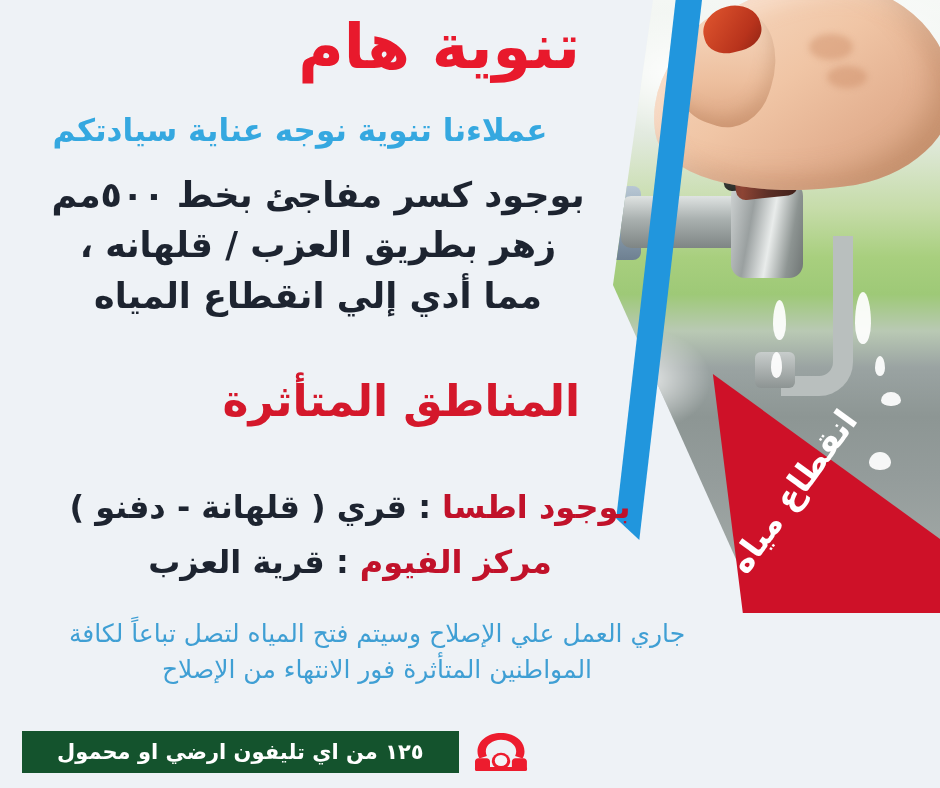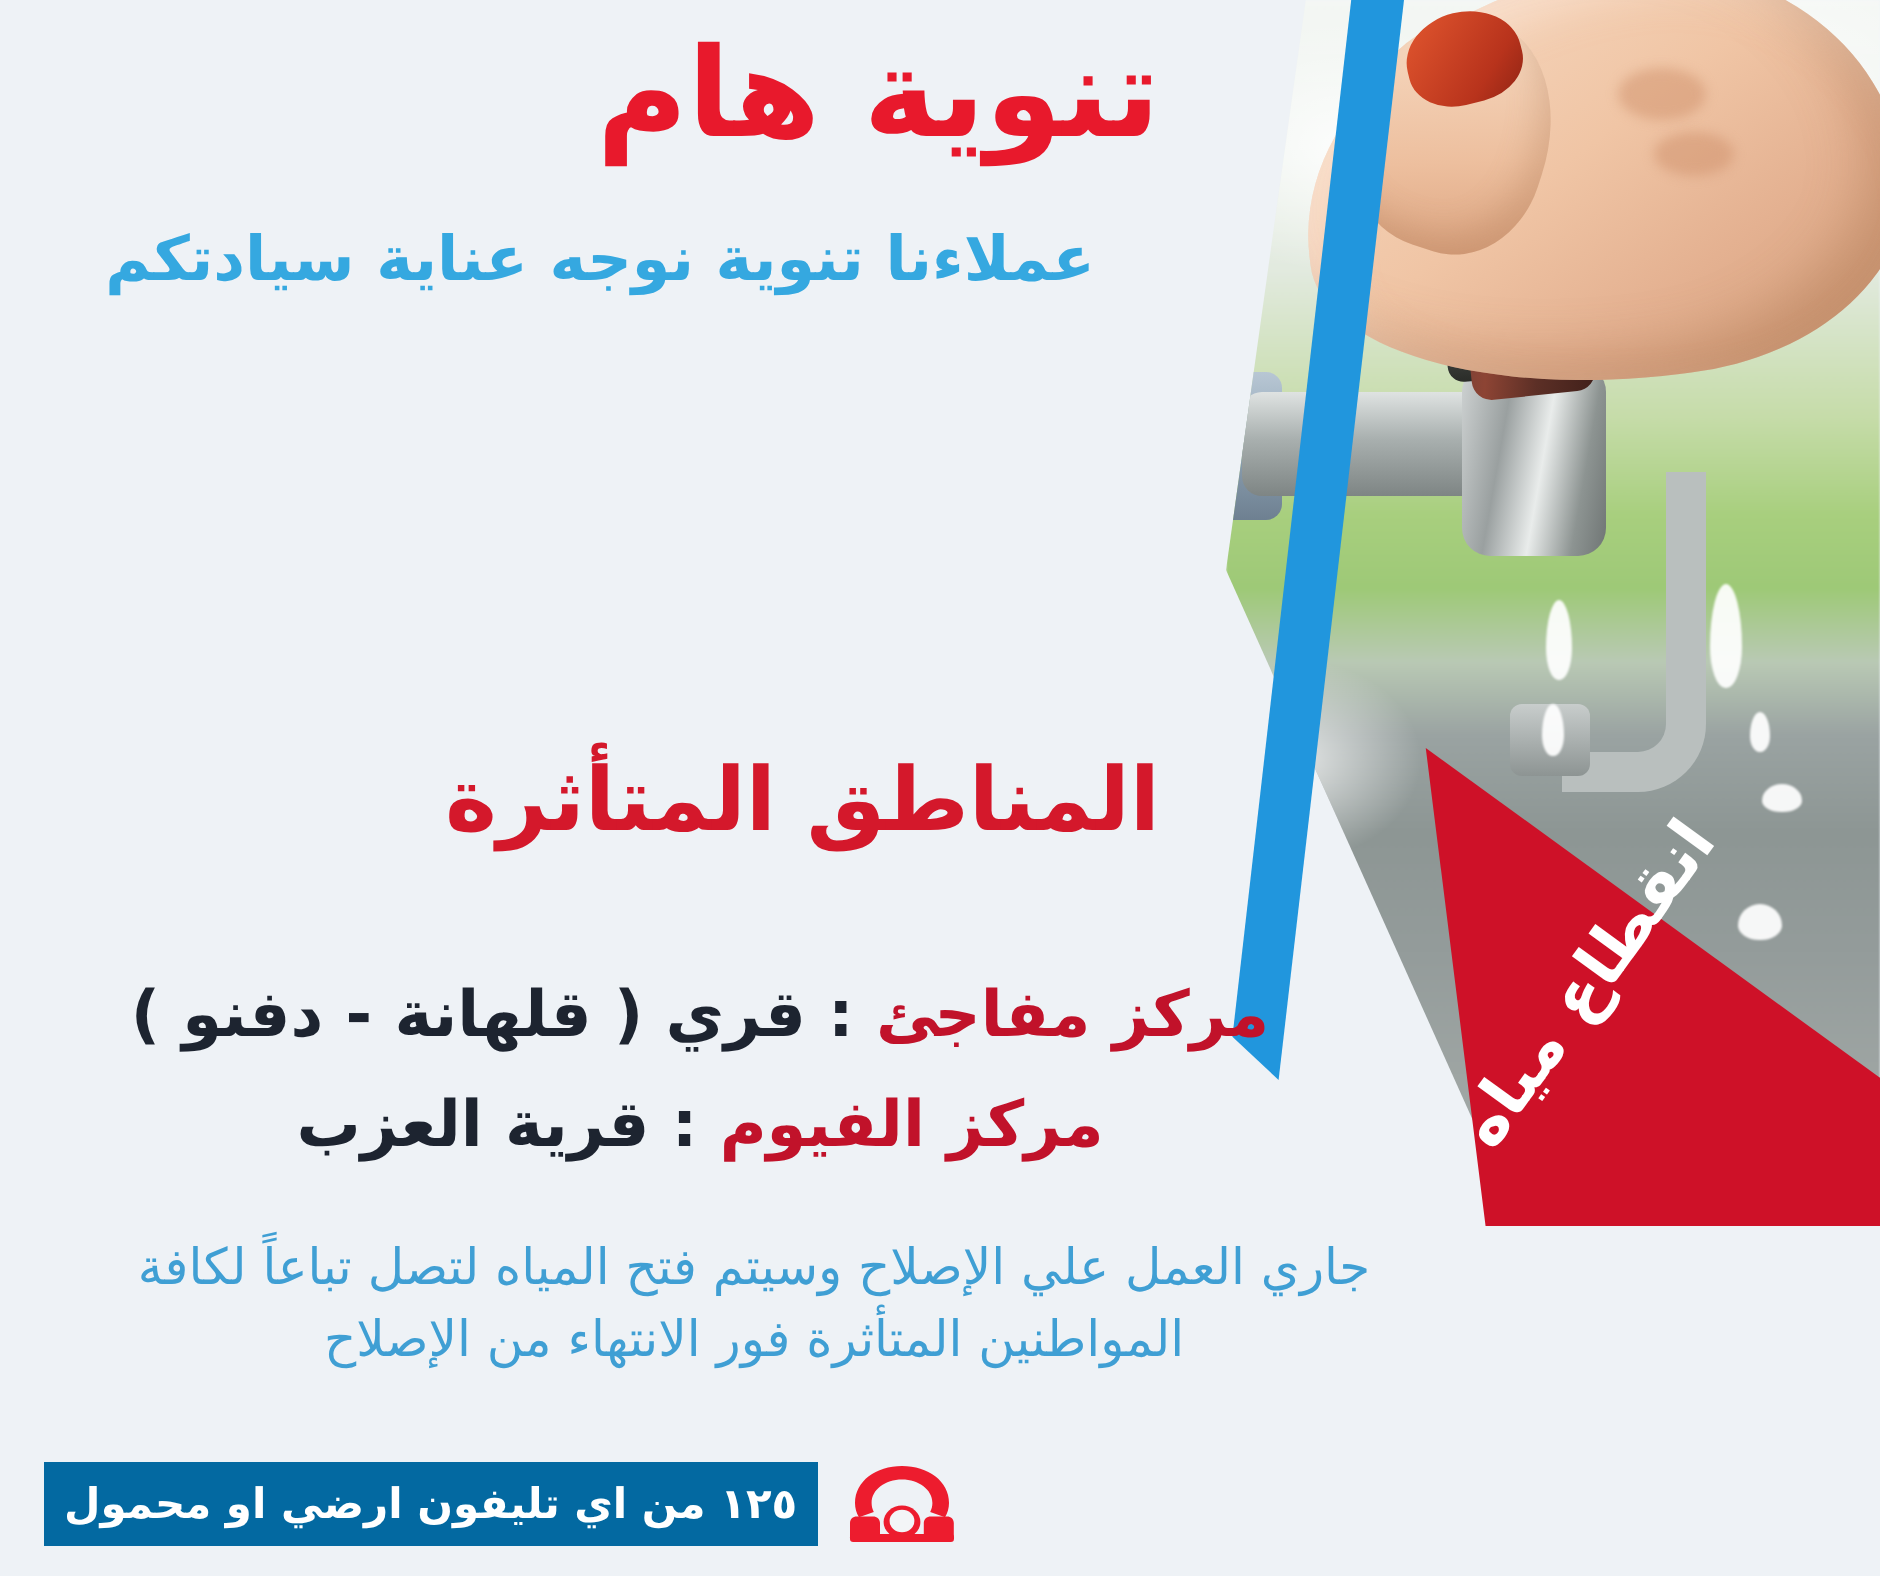--- a/index.html
+++ b/index.html
@@ -294,27 +294,27 @@
     display:flex;align-items:center;
     direction:rtl;
   }
   .phone-icon{
     width:64px;height:48px;
     flex:0 0 auto;
     display:flex;align-items:center;justify-content:center;
   }
   .hotline-bar{
     margin-right:10px;
-    background:#0369a1;
+    background:#14532d;
     color:#ffffff;
     font-size:21px;
     font-weight:bold;
     height:42px;
     line-height:42px;
-    padding:0 10px;
+    padding:0 35px;
     white-space:nowrap;
     direction:rtl;
   }
 </style>
 </head>
 <body>
 
 <div class="poster">
 
   <div class="photo-panel">
@@ -344,26 +344,31 @@
   </div>
 
   <div class="blue-wedge"></div>
   <div class="red-ribbon"></div>
   <div class="ribbon-text">انقطاع مياه</div>
 
 
   <div class="title">تنوية هام</div>
   <div class="subtitle">عملاءنا تنوية نوجه عناية سيادتكم</div>
 
+  <div class="body-text">
+    <div>بوجود كسر مفاجئ بخط ٥٠٠مم</div>
+    <div>زهر بطريق العزب / قلهانه ،</div>
+    <div>مما أدي إلي انقطاع المياه</div>
+  </div>
 
   <div class="areas-heading">المناطق المتأثرة</div>
 
   <div class="areas-list">
     <div class="row">
-      <span class="center-name">مركز مفاجئ</span><span> : </span><span>قري ( قلهانة  - دفنو )</span>
+      <span class="center-name">بوجود اطسا</span><span> : </span><span>قري ( قلهانة  - دفنو )</span>
     </div>
     <div class="row">
       <span class="center-name">مركز الفيوم</span><span> : </span><span>قرية العزب</span>
     </div>
   </div>
 
   <div class="closing">
     <div>جاري العمل علي الإصلاح وسيتم فتح المياه لتصل تباعاً لكافة</div>
     <div>المواطنين المتأثرة فور الانتهاء من الإصلاح</div>
   </div>

